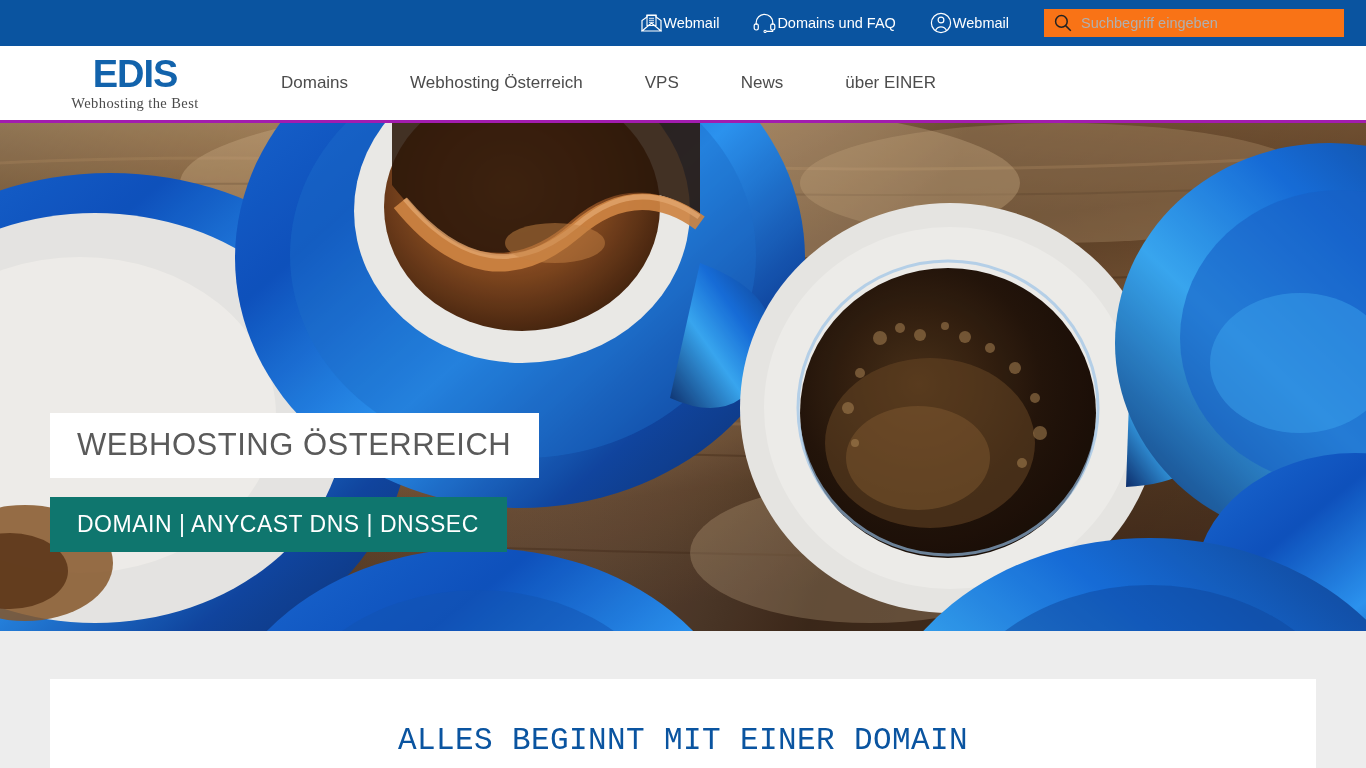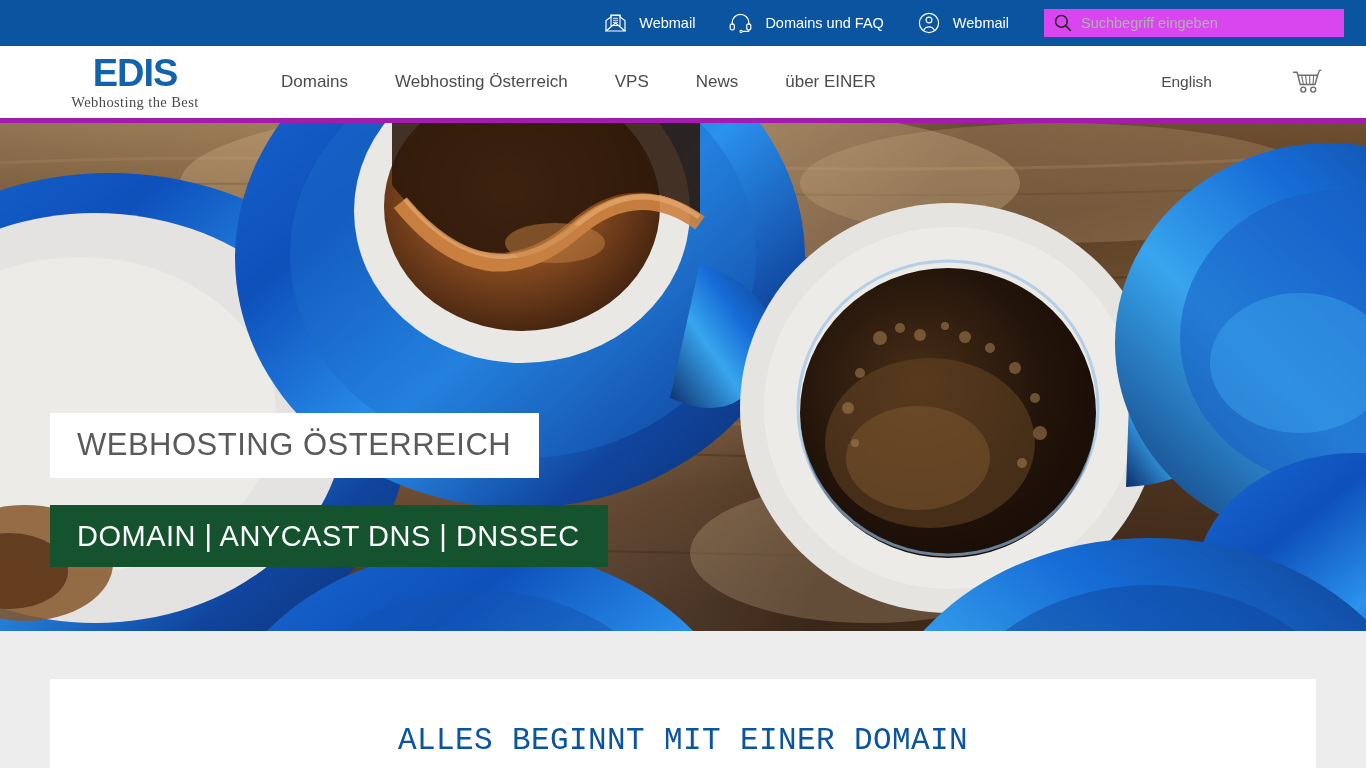--- a/index.html
+++ b/index.html
@@ -21,33 +21,33 @@
     position: relative;
   }
   .top-links {
     display: flex;
     align-items: center;
     gap: 0px;
   }
   .top-link {
     display: flex;
     align-items: center;
-    gap: 13px;
+    gap: 1px;
     color: #ffffff;
     font-size: 14.5px;
     text-decoration: none;
     padding: 0 17px;
     white-space: nowrap;
     cursor: pointer;
   }
   .top-link .ic { display: block; line-height: 0; }
   .searchbox {
     width: 300px;
     height: 28px;
-    background: #d946ef;
+    background: #f97316;
     margin-left: 18px;
     margin-right: 22px;
     display: flex;
     align-items: center;
     padding: 0 10px;
   }
   .searchbox .mag { flex: 0 0 auto; line-height: 0; margin-right: 9px; }
   .searchbox input {
     border: 0; outline: 0;
     flex: 1 1 auto;
@@ -57,21 +57,21 @@
     background: transparent;
   }
   .searchbox input::placeholder { color: #b0b0b0; }
 
   
   .header {
     height: 77px;
     background: #ffffff;
     display: flex;
     align-items: center;
-    border-bottom: 5px solid #a21caf;
+    border-bottom: 3px solid #a21caf;
   }
   .logo {
     width: 170px;
     margin-left: 50px;
     margin-right: 38px;
     display: flex;
     flex-direction: column;
     align-items: center;
     cursor: pointer;
   }
@@ -84,21 +84,21 @@
     line-height: 1;
     display: block;
   }
   .logo-tag {
     font-family: "Liberation Serif", serif;
     font-size: 14.5px;
     color: #4a4a4a;
     letter-spacing: 0.4px;
     margin-top: 2px;
   }
-  .mainnav { display: flex; align-items: center; gap: 1px; }
+  .mainnav { display: flex; align-items: center; gap: 16px; }
   .nav-item {
     font-size: 17px;
     color: #4c4c4c;
     padding: 0 23px;
     text-decoration: none;
     white-space: nowrap;
     cursor: pointer;
   }
   .header-right {
     margin-left: auto;
@@ -131,25 +131,25 @@
     background: #ffffff;
     display: inline-block;
     padding: 13px 28px 13px 27px;
     font-size: 31px;
     letter-spacing: 0.5px;
     color: #5a5a5a;
     line-height: 1.25;
     white-space: nowrap;
   }
   .cap-blue {
-    background: #14532d;
+    background: #0f766e;
     display: inline-block;
     padding: 13px 28px 13px 27px;
-    margin-top: 27px;
-    font-size: 29px;
+    margin-top: 19px;
+    font-size: 23px;
     letter-spacing: 0.5px;
     color: #ffffff;
     line-height: 1.25;
     white-space: nowrap;
   }
 
   
   .below {
     background: #ededed;
     height: 137px;
@@ -238,35 +238,20 @@
   </div>
 
   <nav class="mainnav">
     <a class="nav-item">Domains</a>
     <a class="nav-item">Webhosting Österreich</a>
     <a class="nav-item">VPS</a>
     <a class="nav-item">News</a>
     <a class="nav-item">über EINER</a>
   </nav>
 
-  <div class="header-right">
-    <span class="lang">English</span>
-    <span class="cart">
-      <svg width="30" height="26" viewBox="0 0 30 26">
-        <path d="M1 3.2 L5.2 3.2 L8.2 15.6 L23 15.6 L25.6 6.2 L6.1 6.2" fill="none" stroke="#6e6e6e" stroke-width="1.5" stroke-linejoin="round"></path>
-        <line x1="9.6" y1="6.2" x2="11.4" y2="15.6" stroke="#6e6e6e" stroke-width="1.1"></line>
-        <line x1="13.6" y1="6.2" x2="14.6" y2="15.6" stroke="#6e6e6e" stroke-width="1.1"></line>
-        <line x1="17.7" y1="6.2" x2="17.8" y2="15.6" stroke="#6e6e6e" stroke-width="1.1"></line>
-        <line x1="21.7" y1="6.2" x2="21" y2="15.6" stroke="#6e6e6e" stroke-width="1.1"></line>
-        <path d="M25.6 6.2 L27.4 1.4 L29.4 1.4" fill="none" stroke="#6e6e6e" stroke-width="1.3"></path>
-        <circle cx="11.3" cy="20.6" r="2.5" fill="none" stroke="#6e6e6e" stroke-width="1.4"></circle>
-        <circle cx="21.2" cy="20.6" r="2.5" fill="none" stroke="#6e6e6e" stroke-width="1.4"></circle>
-      </svg>
-    </span>
-  </div>
 </div>
 
 <div class="hero">
 
   <svg class="heroart" viewBox="0 0 1366 508" preserveAspectRatio="xMidYMid slice">
     <defs>
       <linearGradient id="wood" x1="0" y1="0" x2="0.35" y2="1">
         <stop offset="0%" stop-color="#b4946b"></stop>
         <stop offset="18%" stop-color="#8d6a45"></stop>
         <stop offset="40%" stop-color="#6d4c2e"></stop>

